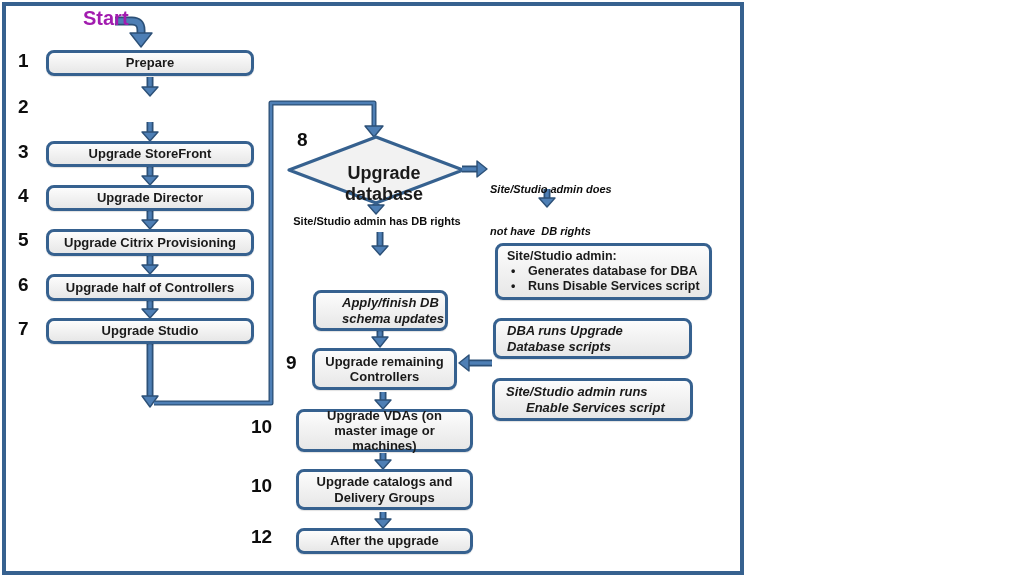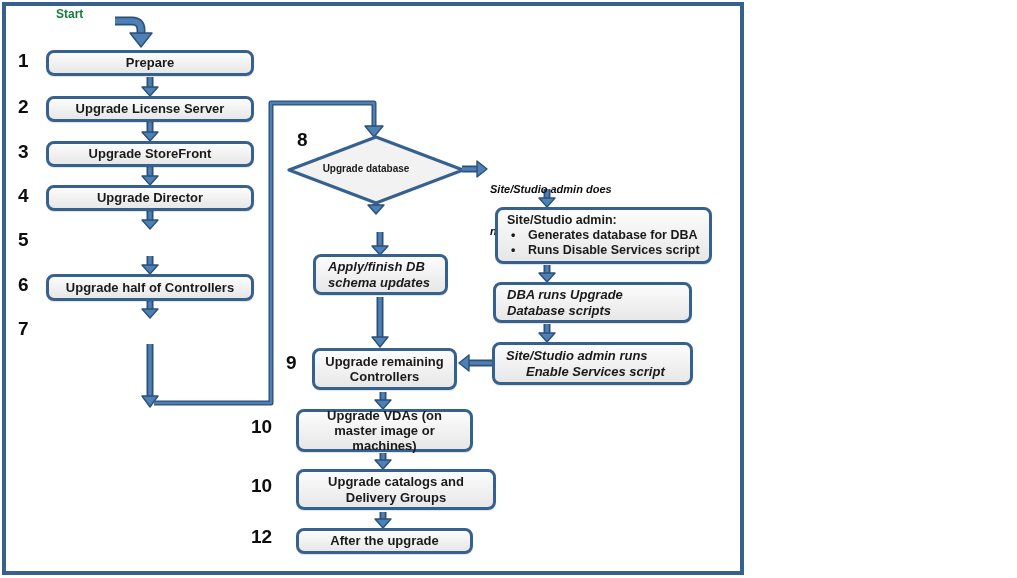--- a/index.html
+++ b/index.html
@@ -17,27 +17,27 @@
   .ah{fill:var(--arrow-fill,#4e7fb5);stroke:var(--arrow-outline,#2c5077);stroke-width:1.4;stroke-linejoin:round;}
   .diamond{fill:#f2f2f2;stroke:var(--node-border,#36618f);stroke-width:3.2;stroke-linejoin:round;}
   .node{
     position:absolute;box-sizing:border-box;
     border:3px solid var(--node-border,#36618f);border-radius:8px;
     background:linear-gradient(180deg,var(--node-fill-top,#fcfcfc),var(--node-fill-bottom,#e7e7e7));
     display:flex;align-items:center;justify-content:center;
     text-align:center;font-weight:bold;font-size:13px;line-height:1.18;
     box-shadow:0 1px 1px rgba(0,0,0,0.12);
   }
-  .node.la{justify-content:flex-start;text-align:left;}
+  .node.la{justify-content:flex-start;text-align:left;margin-top:36px;}
   .ln{display:block;font-style:italic;}
   .ln.indent{padding-left:20px;}
   .num{position:absolute;font-weight:bold;font-size:19px;color:#0d0d0d;line-height:1;}
   .lbl{position:absolute;font-weight:bold;font-size:11px;color:#0d0d0d;line-height:1.3;white-space:pre-wrap;}
-  .start{position:absolute;left:56px;top:7px;font-weight:bold;font-size:12px;color:#15803d;}
-  .dtext{position:absolute;left:294px;top:163px;width:144px;text-align:center;font-weight:bold;font-size:10px;}
+  .start{position:absolute;left:83px;top:7px;font-weight:bold;font-size:20px;color:#a21caf;}
+  .dtext{position:absolute;left:312px;top:163px;width:144px;text-align:center;font-weight:bold;font-size:18px;}
   .adminbox{flex-direction:column;align-items:flex-start;justify-content:center;font-size:12.5px;padding:3px 4px 3px 9px;}
   .brow{display:flex;white-space:nowrap;}
   .bdot{width:17px;padding-left:4px;}
 </style>
 </head>
 <body>
 
 <div class="canvas">
 
   <div class="frame"></div>
@@ -159,48 +159,50 @@
 
   <div class="num" style="left:18px;top:51px">1</div>
   <div class="num" style="left:18px;top:97px">2</div>
   <div class="num" style="left:18px;top:142px">3</div>
   <div class="num" style="left:18px;top:186px">4</div>
   <div class="num" style="left:18px;top:230px">5</div>
   <div class="num" style="left:18px;top:275px">6</div>
   <div class="num" style="left:18px;top:319px">7</div>
 
   <div class="node" style="left:46px;top:50px;width:208px;height:26px">Prepare</div>
-  <div class="node" style="left:46px;top:96px;width:208px;height:26px">Upgrade License Server</div>
   <div class="node" style="left:46px;top:141px;width:208px;height:26px">Upgrade StoreFront</div>
   <div class="node" style="left:46px;top:185px;width:208px;height:26px">Upgrade Director</div>
+  <div class="node" style="left:46px;top:229px;width:208px;height:27px">Upgrade Citrix Provisioning</div>
   <div class="node" style="left:46px;top:274px;width:208px;height:27px">Upgrade half of Controllers</div>
+  <div class="node" style="left:46px;top:318px;width:208px;height:26px">Upgrade Studio</div>
 
   <div class="num" style="left:297px;top:130px">8</div>
   <div class="dtext">Upgrade database</div>
 
+  <div class="lbl" style="left:288px;top:214px;width:178px;text-align:center">Site/Studio admin has DB rights</div>
   <div class="lbl" style="left:490px;top:153px;width:145px">
     <span class="ln">Site/Studio admin does</span>
     <span class="ln">not have  DB rights</span>
   </div>
 
-  <div class="node la" style="left:313px;top:254px;width:135px;height:41px;padding-left:12px">
+  <div class="node la" style="left:313px;top:254px;width:135px;height:41px;padding-left:26px">
     <div>
       <span class="ln">Apply/finish DB</span>
       <span class="ln">schema updates</span>
     </div>
   </div>
 
   <div class="num" style="left:286px;top:353px">9</div>
   <div class="node" style="left:312px;top:348px;width:145px;height:42px;padding:6px 6px">Upgrade remaining Controllers</div>
 
   <div class="num" style="left:251px;top:417px">10</div>
   <div class="node" style="left:296px;top:409px;width:177px;height:43px;padding:8px 5px">Upgrade VDAs (on master image or machines)</div>
 
   <div class="num" style="left:251px;top:476px">10</div>
-  <div class="node" style="left:296px;top:469px;width:200px;height:41px;padding:10px 14px">Upgrade catalogs and Delivery Groups</div>
+  <div class="node" style="left:296px;top:469px;width:177px;height:41px;padding:10px 14px">Upgrade catalogs and Delivery Groups</div>
 
   <div class="num" style="left:251px;top:527px">12</div>
   <div class="node" style="left:296px;top:528px;width:177px;height:26px">After the upgrade</div>
 
   <div class="node la adminbox" style="left:495px;top:207px;width:217px;height:57px">
     <div>Site/Studio admin:</div>
     <div class="brow">
       <span class="bdot">•</span>
       <span>Generates database for DBA</span>
     </div>

